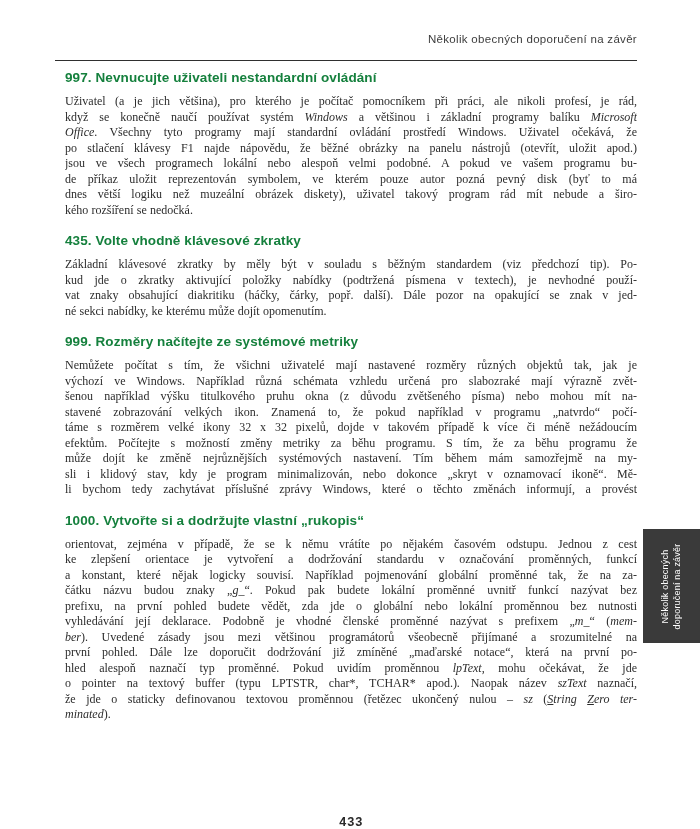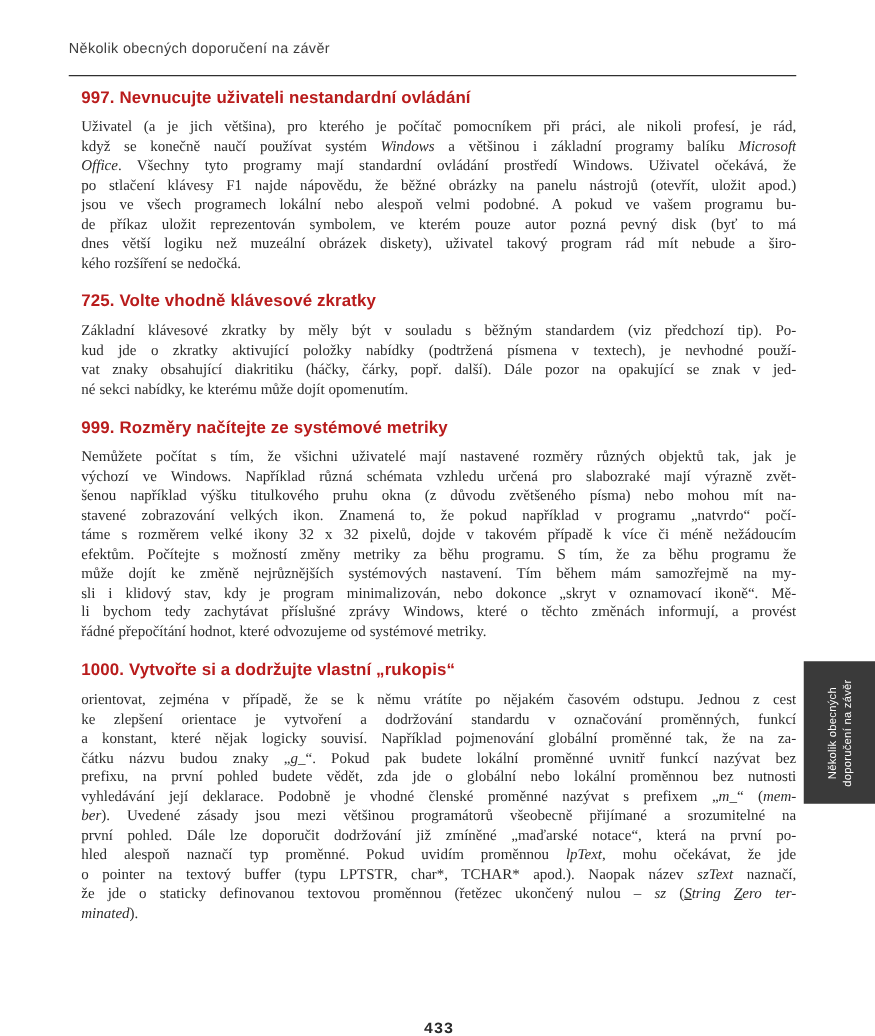--- a/index.html
+++ b/index.html
@@ -3,33 +3,33 @@
 <meta charset="utf-8">
 <style>
   html,body{margin:0;padding:0;}
   body{
     width:700px;height:829px;position:relative;background:#ffffff;
     font-family:"Liberation Serif",serif;color:#2c2c2c;overflow:hidden;
   }
   .running-head{
     position:absolute;top:33px;left:55px;width:582px;
     font-family:"Liberation Sans",sans-serif;font-size:11.5px;letter-spacing:.3px;
-    color:#3d3d3d;
+    color:#3d3d3d;text-align:right;
   }
   .head-rule{
     position:absolute;top:52px;left:55px;width:582px;height:1px;
     background:#2f2f2f;border:none;
   }
   .content{
     position:absolute;top:70px;left:65px;width:572px;
   }
   section.tip{margin:0 0 15px 0;}
   section.tip h2{
     font-family:"Liberation Sans",sans-serif;font-weight:bold;
-    font-size:13.5px;line-height:16px;margin:0 0 8px 0;color:#b91c1c;
+    font-size:13.5px;line-height:16px;margin:0 0 8px 0;color:#15803d;
     letter-spacing:.1px;
   }
   .para{font-size:12px;line-height:15.5px;color:#2c2c2c;}
   .line{
     height:15.5px;overflow:hidden;
     text-align:justify;text-align-last:justify;
     word-spacing:.2px;
   }
   .line.last{text-align-last:left;}
   .it{font-style:italic;}
@@ -64,41 +64,40 @@
         <div class="line">když se konečně naučí používat systém <span class="it">Windows</span> a většinou i základní programy balíku <span class="it">Microsoft</span></div>
         <div class="line"><span class="it">Office</span>. Všechny tyto programy mají standardní ovládání prostředí Windows. Uživatel očekává, že</div>
         <div class="line">po stlačení klávesy F1 najde nápovědu, že běžné obrázky na panelu nástrojů (otevřít, uložit apod.)</div>
         <div class="line">jsou ve všech programech lokální nebo alespoň velmi podobné. A pokud ve vašem programu bu-</div>
         <div class="line">de příkaz uložit reprezentován symbolem, ve kterém pouze autor pozná pevný disk (byť to má</div>
         <div class="line">dnes větší logiku než muzeální obrázek diskety), uživatel takový program rád mít nebude a širo-</div>
         <div class="line last">kého rozšíření se nedočká.</div>
       </div>
     </section>
     <section class="tip">
-      <h2>725. Volte vhodně klávesové zkratky</h2>
+      <h2>435. Volte vhodně klávesové zkratky</h2>
       <div class="para">
         <div class="line">Základní klávesové zkratky by měly být v souladu s běžným standardem (viz předchozí tip). Po-</div>
         <div class="line">kud jde o zkratky aktivující položky nabídky (podtržená písmena v textech), je nevhodné použí-</div>
         <div class="line">vat znaky obsahující diakritiku (háčky, čárky, popř. další). Dále pozor na opakující se znak v jed-</div>
         <div class="line last">né sekci nabídky, ke kterému může dojít opomenutím.</div>
       </div>
     </section>
     <section class="tip">
       <h2>999. Rozměry načítejte ze systémové metriky</h2>
       <div class="para">
         <div class="line">Nemůžete počítat s tím, že všichni uživatelé mají nastavené rozměry různých objektů tak, jak je</div>
         <div class="line">výchozí ve Windows. Například různá schémata vzhledu určená pro slabozraké mají výrazně zvět-</div>
         <div class="line">šenou například výšku titulkového pruhu okna (z důvodu zvětšeného písma) nebo mohou mít na-</div>
         <div class="line">stavené zobrazování velkých ikon. Znamená to, že pokud například v programu „natvrdo“ počí-</div>
         <div class="line">táme s rozměrem velké ikony 32 x 32 pixelů, dojde v takovém případě k více či méně nežádoucím</div>
         <div class="line">efektům. Počítejte s možností změny metriky za běhu programu. S tím, že za běhu programu že</div>
         <div class="line">může dojít ke změně nejrůznějších systémových nastavení. Tím během mám samozřejmě na my-</div>
         <div class="line">sli i klidový stav, kdy je program minimalizován, nebo dokonce „skryt v oznamovací ikoně“. Mě-</div>
         <div class="line">li bychom tedy zachytávat příslušné zprávy Windows, které o těchto změnách informují, a provést</div>
-        <div class="line last">řádné přepočítání hodnot, které odvozujeme od systémové metriky.</div>
       </div>
     </section>
     <section class="tip">
       <h2>1000. Vytvořte si a dodržujte vlastní „rukopis“</h2>
       <div class="para">
         <div class="line">orientovat, zejména v případě, že se k němu vrátíte po nějakém časovém odstupu. Jednou z cest</div>
         <div class="line">ke zlepšení orientace je vytvoření a dodržování standardu v označování proměnných, funkcí</div>
         <div class="line">a konstant, které nějak logicky souvisí. Například pojmenování globální proměnné tak, že na za-</div>
         <div class="line">čátku názvu budou znaky „<span class="it">g_</span>“. Pokud pak budete lokální proměnné uvnitř funkcí nazývat bez</div>
         <div class="line">prefixu, na první pohled budete vědět, zda jde o globální nebo lokální proměnnou bez nutnosti</div>

